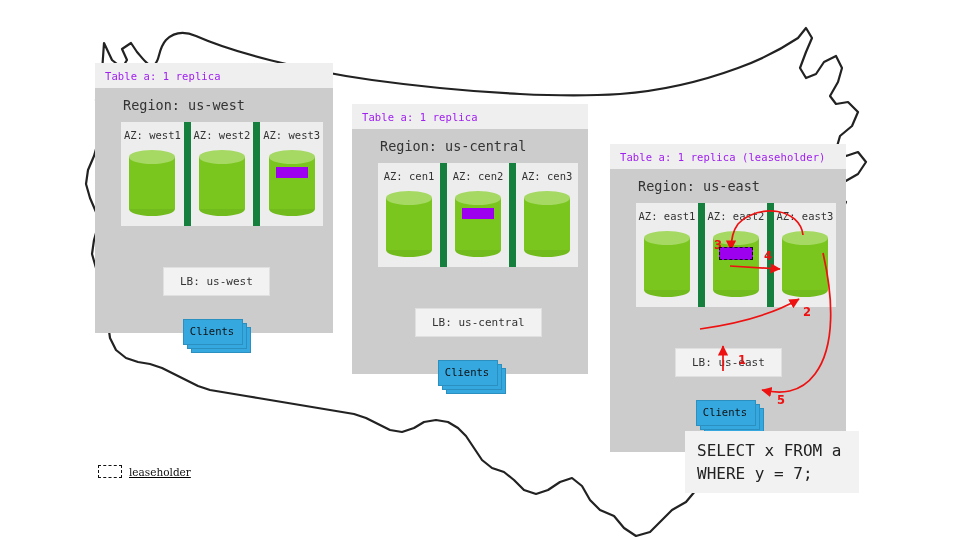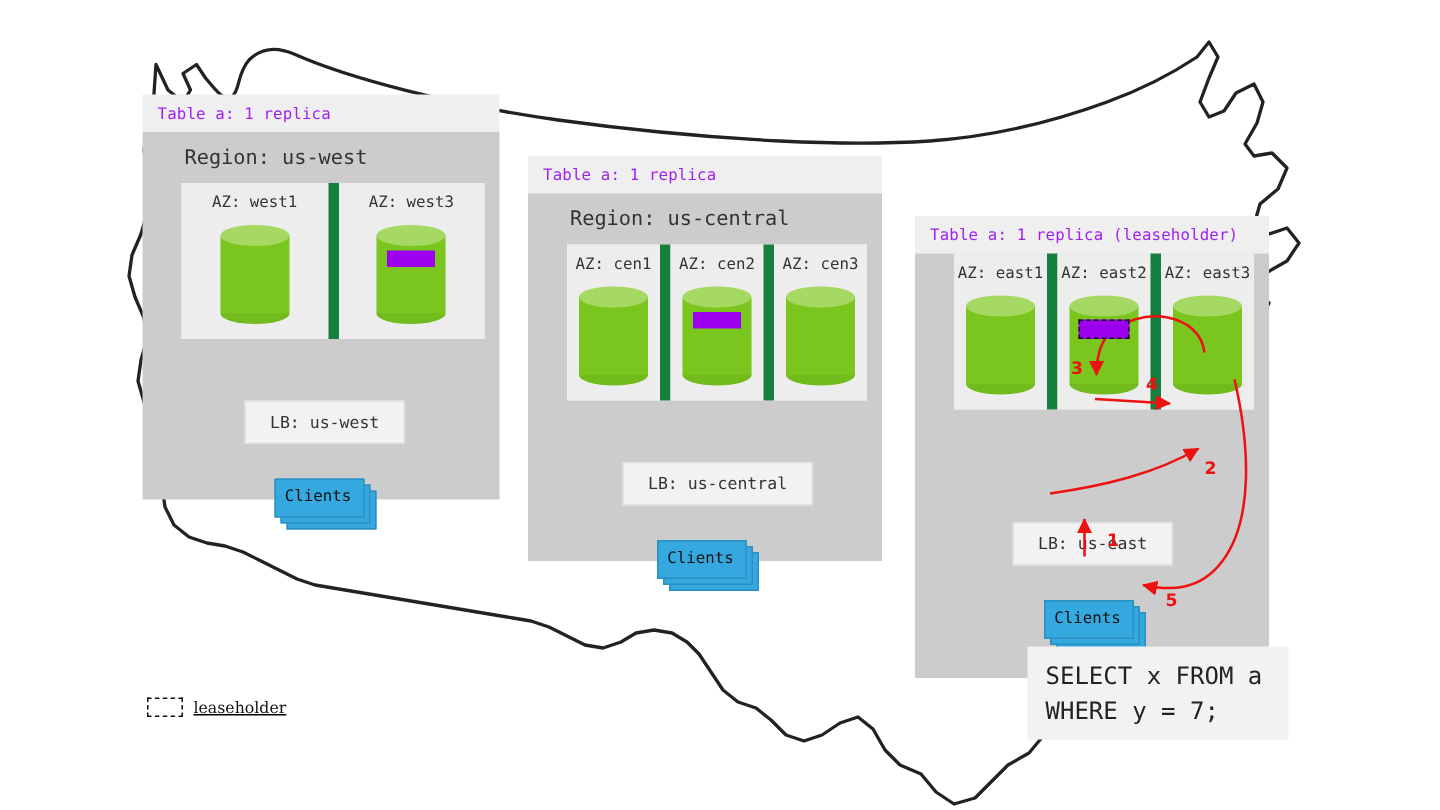--- a/index.html
+++ b/index.html
@@ -153,20 +153,28 @@
       <div class="az-row">
         <div class="az-cell">
           <div class="az-label">AZ: west1</div>
           <div class="cyl">
             <div class="bot"></div>
             <div class="side"></div>
             <div class="top"></div>
           </div>
         </div>
         <div class="az-cell">
+          <div class="az-label">AZ: west2</div>
+          <div class="cyl">
+            <div class="bot"></div>
+            <div class="side"></div>
+            <div class="top"></div>
+          </div>
+        </div>
+        <div class="az-cell">
           <div class="az-label">AZ: west3</div>
           <div class="cyl">
             <div class="bot"></div>
             <div class="side"></div>
             <div class="top"></div>
             <div class="replica"></div>
           </div>
         </div>
       </div>
       <div class="lb-box" style="left:68px;top:179px;">LB: us-west</div>
@@ -216,20 +224,21 @@
         <div class="sheet s2"></div>
         <div class="sheet s1"></div>
         <div class="lbl">Clients</div>
       </div>
     </div>
   </div>
 
   <div class="region-panel" id="panel-east" style="left:610px;top:128px;width:236px;">
     <div class="panel-header">Table a: 1 replica (leaseholder)</div>
     <div class="panel-body" style="height:283px;position:relative;">
+      <div class="region-title">Region: us-east</div>
       <div class="az-row">
         <div class="az-cell">
           <div class="az-label">AZ: east1</div>
           <div class="cyl">
             <div class="bot"></div>
             <div class="side"></div>
             <div class="top"></div>
           </div>
         </div>
         <div class="az-cell">

